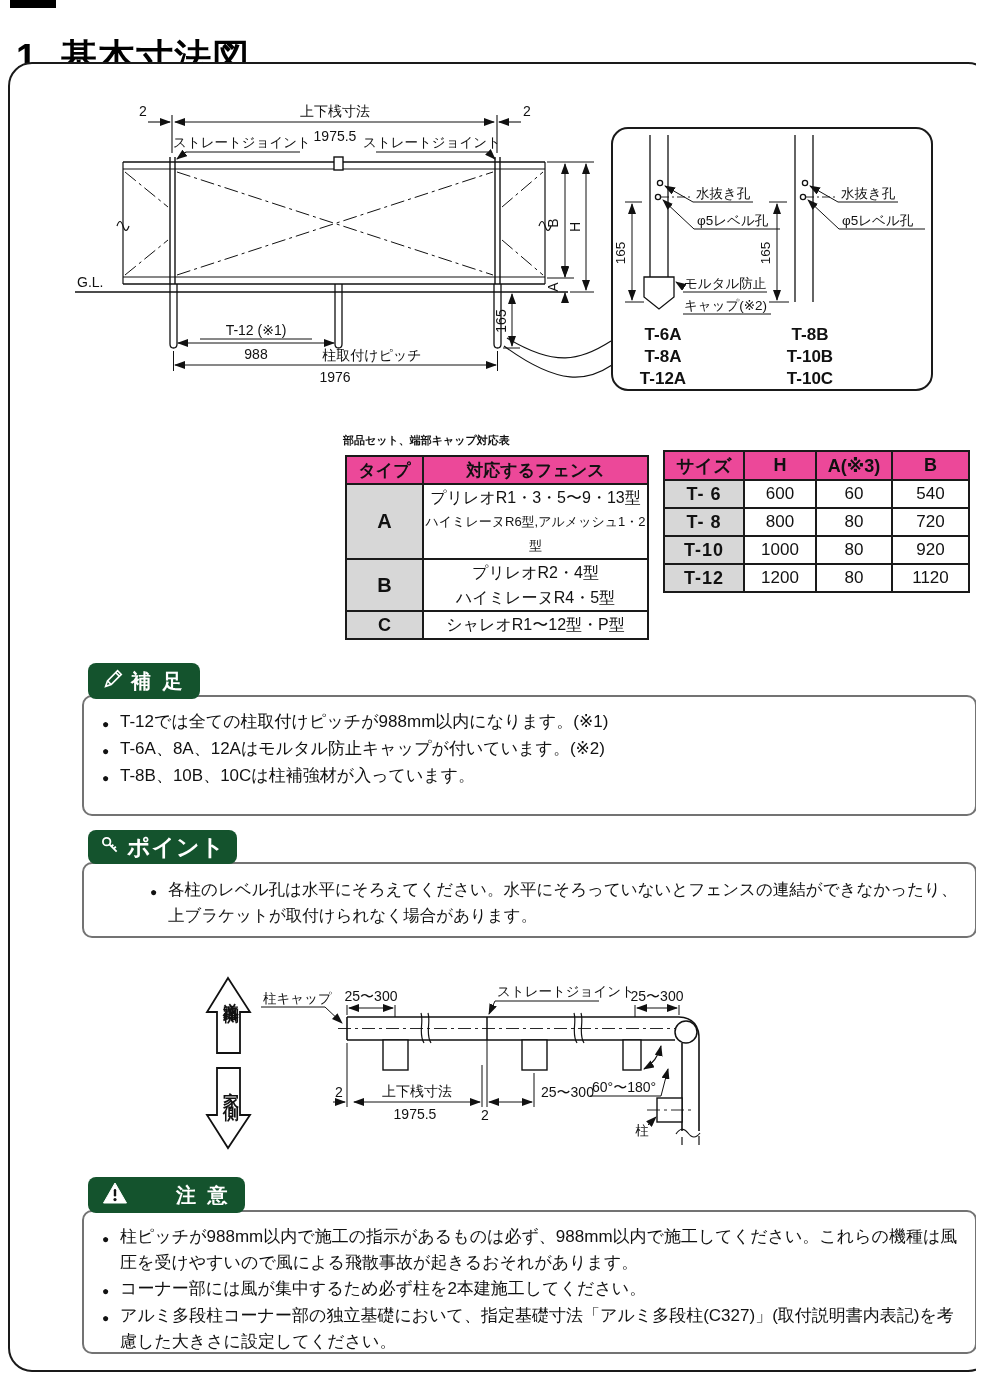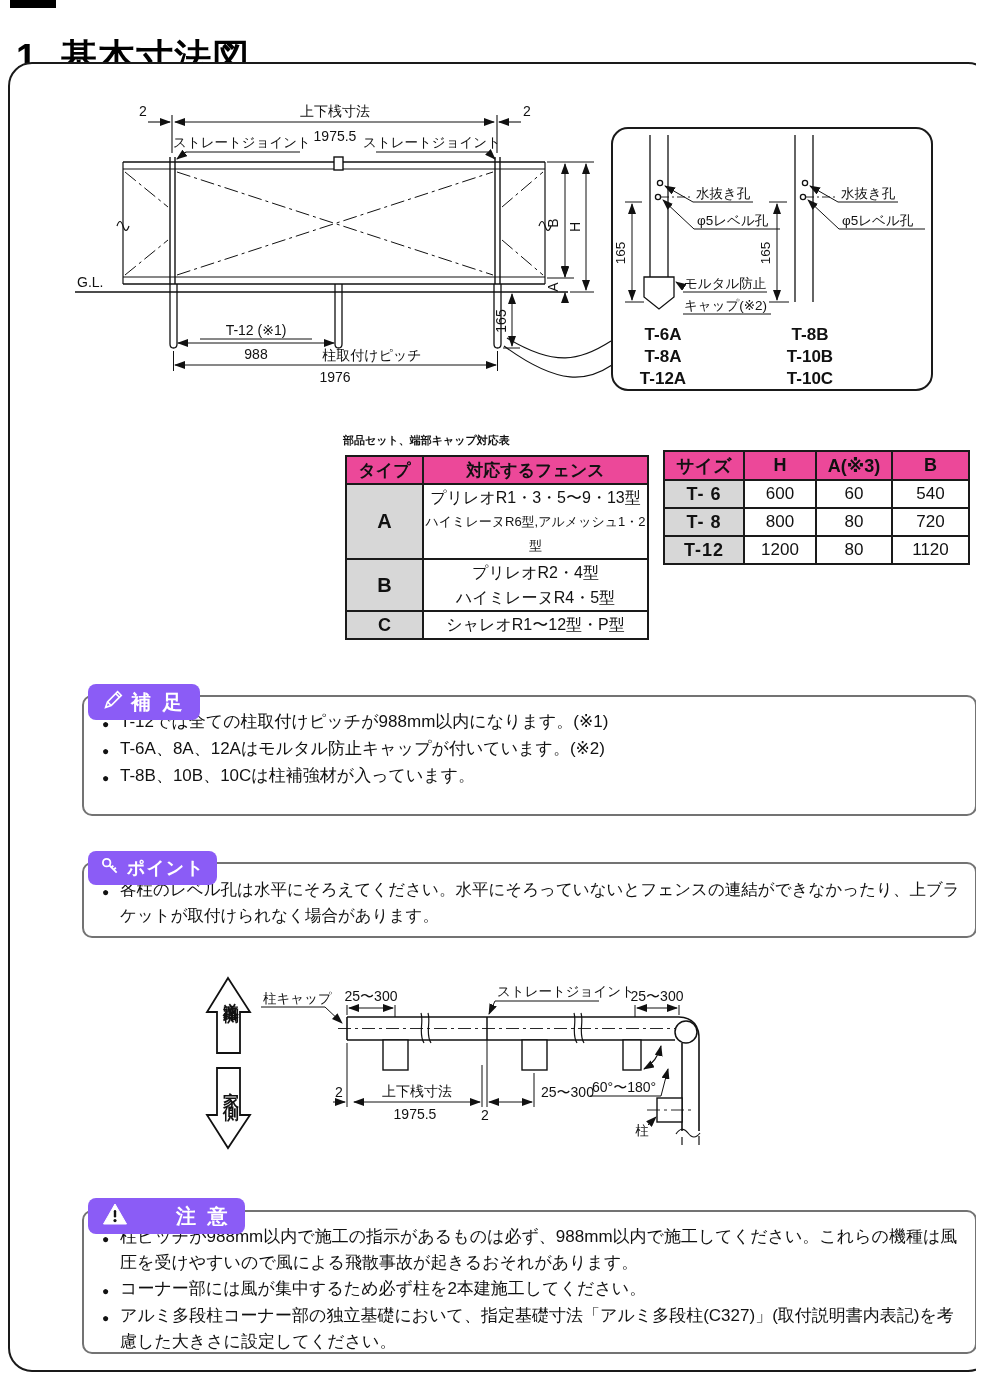--- a/index.html
+++ b/index.html
@@ -24,22 +24,22 @@
   .hd{background:#ec4899;font-weight:bold;font-size:17px;height:26px;}
   .typecell{background:#d7d7d7;font-weight:bold;font-size:20px;}
   .fence-l1{font-size:16px;line-height:25px;}
   .fence-l2{font-size:13px;line-height:24px;}
   .fence-single{font-size:16px;line-height:26px;}
   .size-table .hd{font-size:18px;height:27px;}
   .sizecell{background:#d7d7d7;font-weight:bold;font-size:18px;height:26px;letter-spacing:1px;}
   .numcell{font-size:17px;}
 
   .note-box{position:absolute;border:2px solid #737373;border-radius:10px;background:#fff;}
-  .note-badge{position:absolute;display:flex;align-items:center;gap:7px;background:#8b5cf6;
-              border-radius:8px;color:#fff;font-weight:bold;z-index:2;padding:0 14px;margin-top:21px;}
+  .note-badge{position:absolute;display:flex;align-items:center;gap:7px;background:#14532d;
+              border-radius:8px;color:#fff;font-weight:bold;z-index:2;padding:0 14px;}
   .badge-label{color:#fff;font-size:20px;letter-spacing:3px;white-space:nowrap;}
   .note-list{padding:12px 14px 6px 18px;}
   .note-item{display:flex;font-size:17px;line-height:26px;}
   .note-item .bullet{flex:0 0 18px;}
   .note-item .bullet::before{content:"●";font-size:12px;position:relative;top:1px;}
   .note-text{flex:1;}
 
   .vtext{position:absolute;writing-mode:vertical-rl;text-orientation:upright;
          font-size:16px;font-weight:bold;letter-spacing:2px;z-index:2;}
 </style>
@@ -264,20 +264,26 @@
       <td class="numcell">60</td>
       <td class="numcell">540</td>
     </tr>
     <tr>
       <td class="sizecell">T- 8</td>
       <td class="numcell">800</td>
       <td class="numcell">80</td>
       <td class="numcell">720</td>
     </tr>
     <tr>
+      <td class="sizecell">T-10</td>
+      <td class="numcell">1000</td>
+      <td class="numcell">80</td>
+      <td class="numcell">920</td>
+    </tr>
+    <tr>
       <td class="sizecell">T-12</td>
       <td class="numcell">1200</td>
       <td class="numcell">80</td>
       <td class="numcell">1120</td>
     </tr>
   </tbody>
     </table>
 
   <div class="note-badge" style="left:88px;top:663px;height:36px;">
     <span>
@@ -306,24 +312,24 @@
     </div>
   </div>
 
   <div class="note-badge" style="left:88px;top:830px;height:34px;padding:0 12px;">
     <span>
       <svg width="20" height="20" viewBox="0 0 24 24">
         <circle cx="8" cy="8" r="4.5" fill="none" stroke="#fff" stroke-width="2.2"></circle>
         <path d="M11 11 L20 20 M16.5 16.5 L19 14 M13.8 13.8 L16 11.6" stroke="#fff" stroke-width="2.2" fill="none"></path>
       </svg>
     </span>
-    <span class="badge-label" style="font-size:18px;letter-spacing:1px;">ポイント</span>
+    <span class="badge-label" style="font-size:23px;letter-spacing:1px;">ポイント</span>
   </div>
   <div class="note-box" style="left:82px;top:862px;width:891px;height:72px;">
-    <div class="note-list" style="">
+    <div class="note-list" style="margin-left:48px;">
       <div class="note-item" style="font-size:16.5px;">
         <span class="bullet"></span>
         <span class="note-text">各柱のレベル孔は水平にそろえてください。水平にそろっていないとフェンスの連結ができなかったり、上ブラケットが取付けられなく場合があります。</span>
       </div>
     </div>
   </div>
 
   <svg style="position:absolute;left:195px;top:955px;z-index:1;" width="620" height="215" viewBox="0 0 620 215">
     <defs>
       <marker id="pae" markerWidth="11" markerHeight="8" refX="10" refY="4" orient="auto" markerUnits="userSpaceOnUse">

